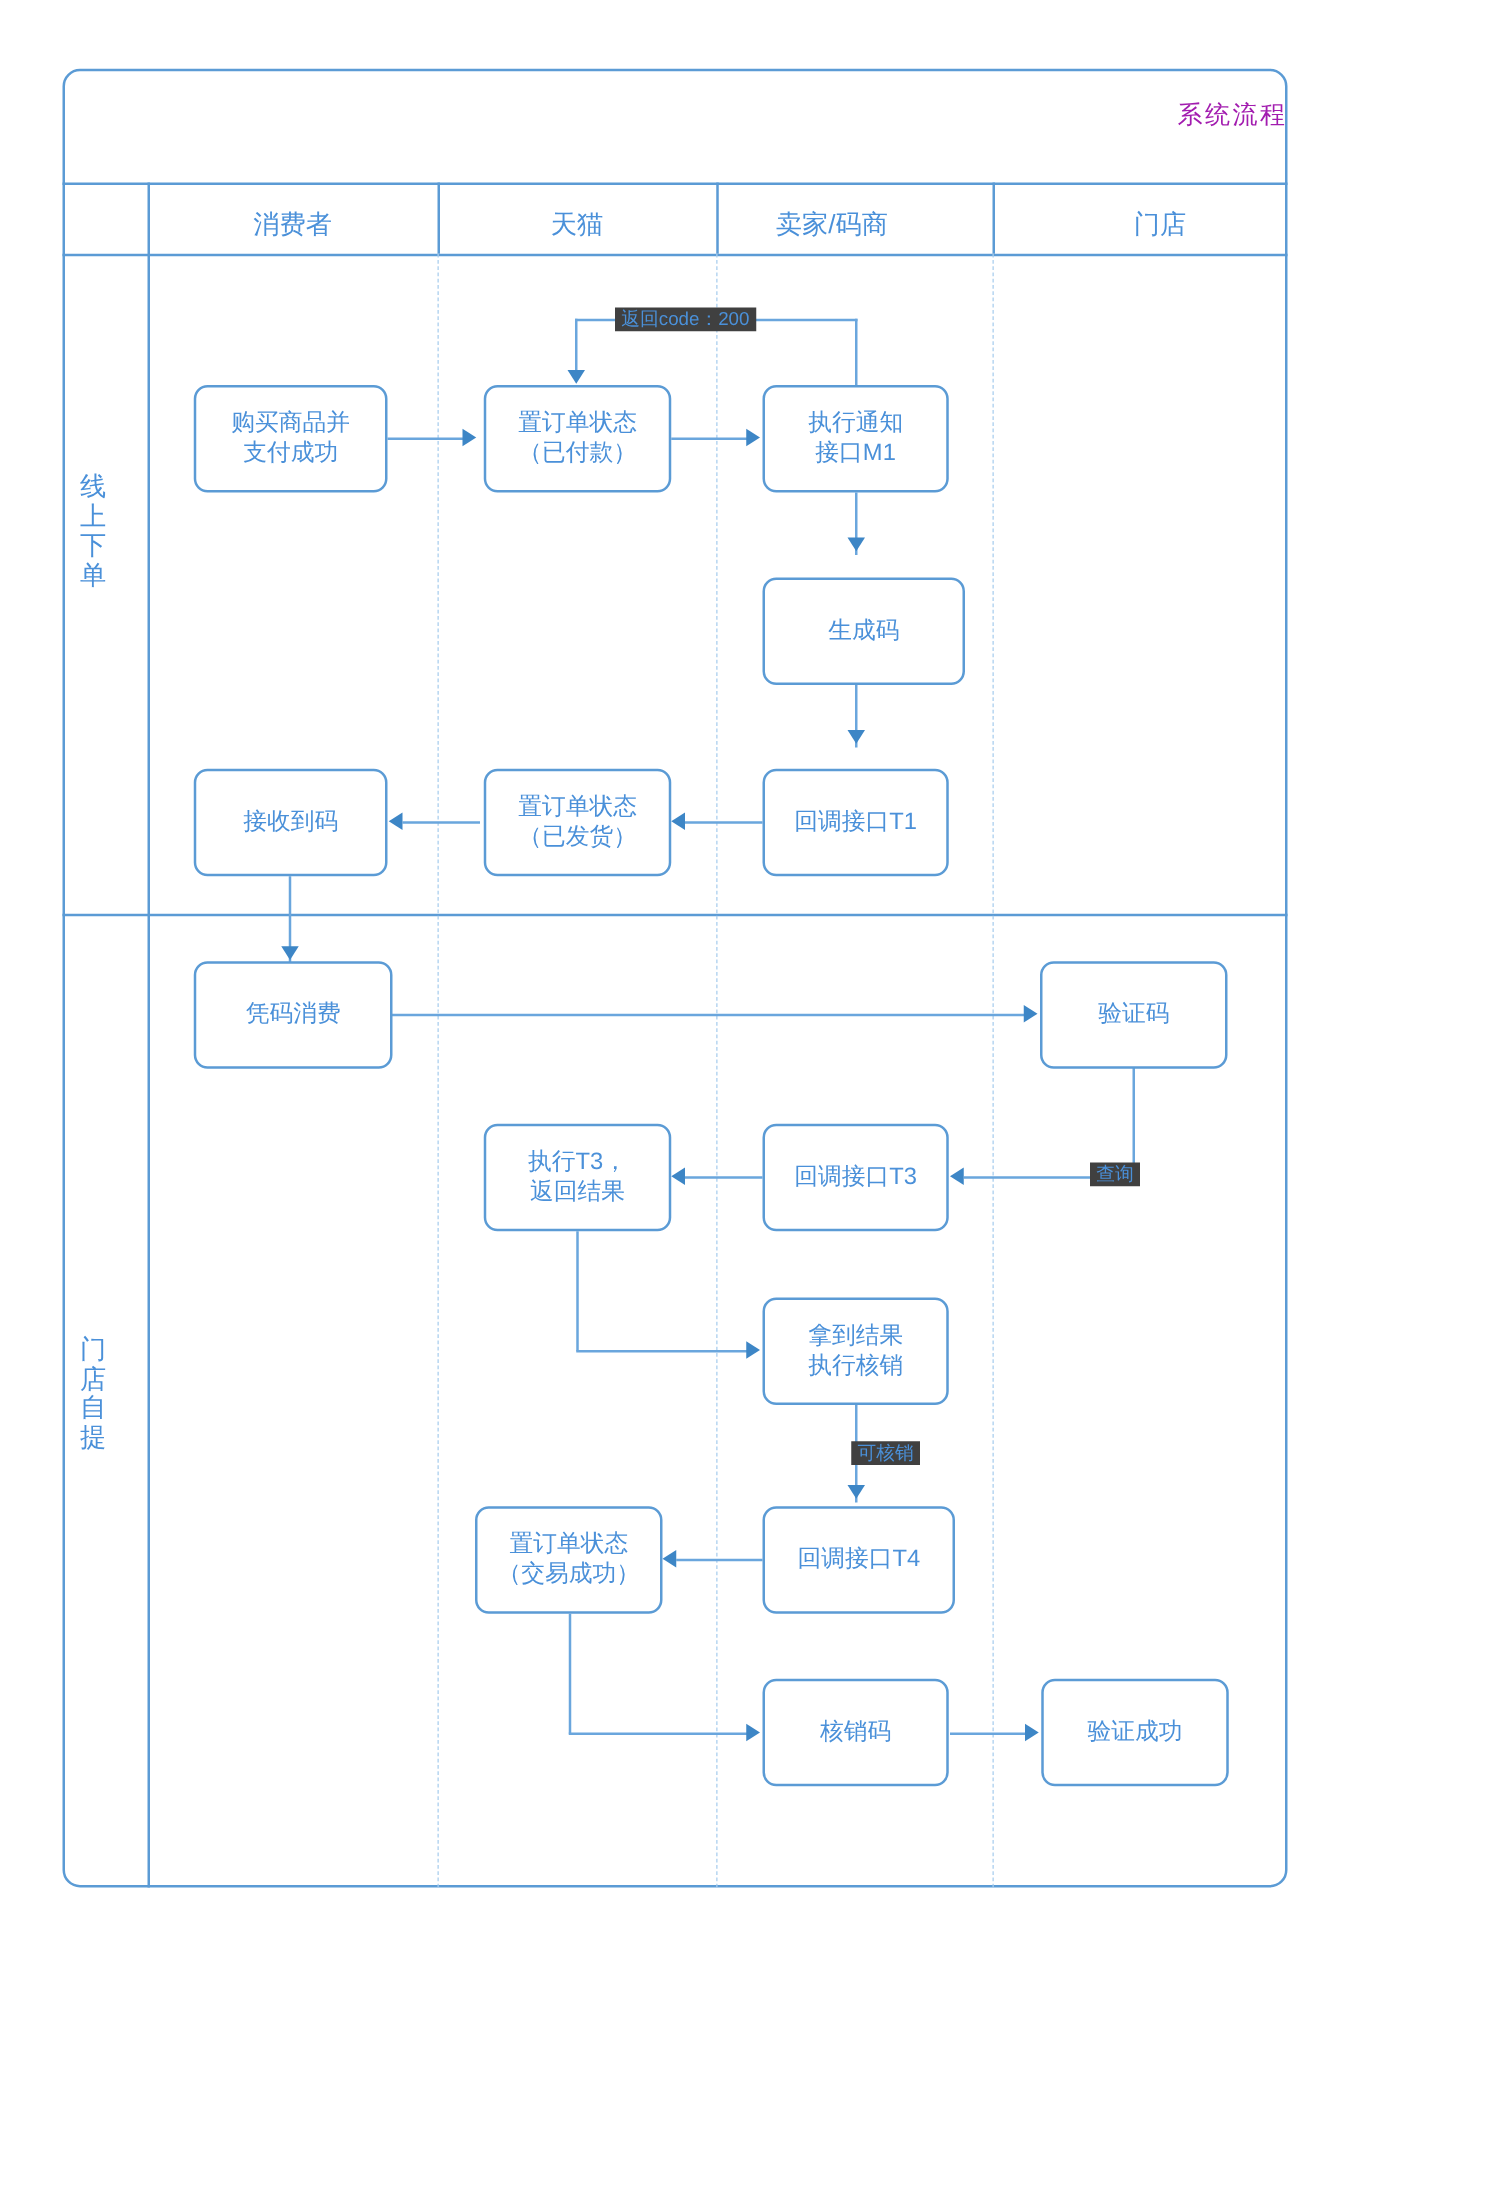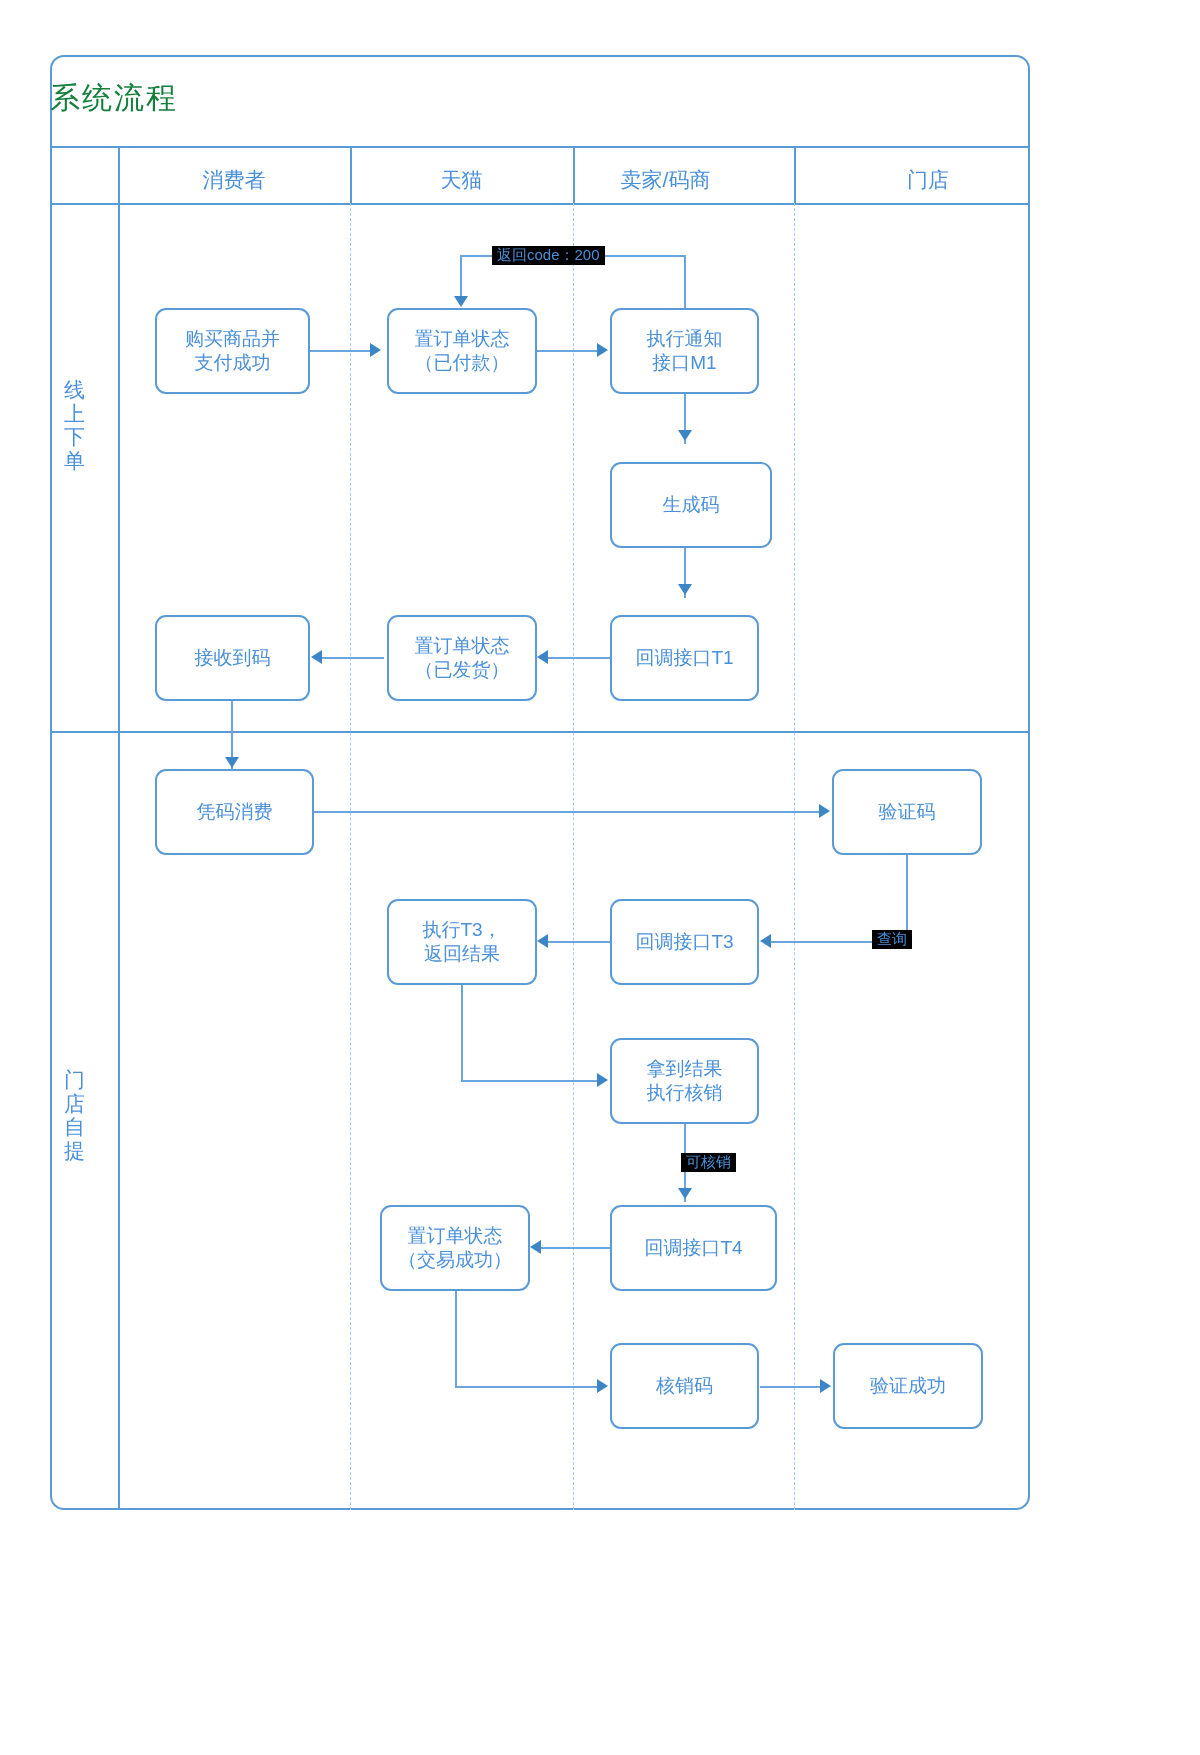--- a/index.html
+++ b/index.html
@@ -12,22 +12,22 @@
     border:2px solid #5b9bd5;border-radius:14px;box-sizing:border-box;
     background:#fff;
   }
 
   
   .hline{position:absolute;background:#5b9bd5;height:2px;}
   .vline{position:absolute;background:#5b9bd5;width:2px;}
   .dashline{position:absolute;width:1px;border-left:1px dashed #a8cdee;}
 
   .title{
-    position:absolute;left:50px;top:78px;width:980px;text-align:left;
-    font-size:30px;color:#15803d;letter-spacing:2px;
+    position:absolute;left:50px;top:78px;width:980px;text-align:right;
+    font-size:20px;color:#a21caf;letter-spacing:2px;
   }
   .colhead{
     position:absolute;top:160px;height:40px;line-height:40px;text-align:center;
     font-size:21px;color:#4a90d9;
   }
   .swimlabel{
     position:absolute;width:46px;text-align:center;font-size:21px;color:#4a90d9;
     line-height:1.12;letter-spacing:1px;
   }
 
@@ -41,21 +41,21 @@
   .node span{display:block;}
 
   
   .conn{position:absolute;background:#6aa6dd;}
   .conn.h{height:1.6px;}
   .conn.v{width:1.6px;}
   .arrow{position:absolute;width:0;height:0;}
   .arrow.right{border-left:11px solid #3d86c6;border-top:7px solid transparent;border-bottom:7px solid transparent;}
   .arrow.left{border-right:11px solid #3d86c6;border-top:7px solid transparent;border-bottom:7px solid transparent;}
   .arrow.down{border-top:11px solid #3d86c6;border-left:7px solid transparent;border-right:7px solid transparent;}
-  .edgelabel{position:absolute;font-size:15px;color:#4a90d9;background:#000000;padding:0 5px;white-space:nowrap;}
+  .edgelabel{position:absolute;font-size:15px;color:#4a90d9;background:#404040;padding:0 5px;white-space:nowrap;}
 </style>
 </head>
 <body>
 
 <div id="page">
 
   <div class="frame"></div>
 
   <div class="title">系统流程</div>
 
@@ -208,21 +208,21 @@
     <span>回调接口T3</span>
   </div>
 
   <div class="node" style="left:610px;top:1038px;width:149px;height:86px;">
     <div>
       <span>拿到结果</span>
       <span>执行核销</span>
     </div>
   </div>
 
-  <div class="node" style="left:610px;top:1205px;width:167px;height:86px;">
+  <div class="node" style="left:610px;top:1205px;width:154px;height:86px;">
     <span>回调接口T4</span>
   </div>
 
   <div class="node" style="left:380px;top:1205px;width:150px;height:86px;">
     <div>
       <span>置订单状态</span>
       <span>（交易成功）</span>
     </div>
   </div>
 

